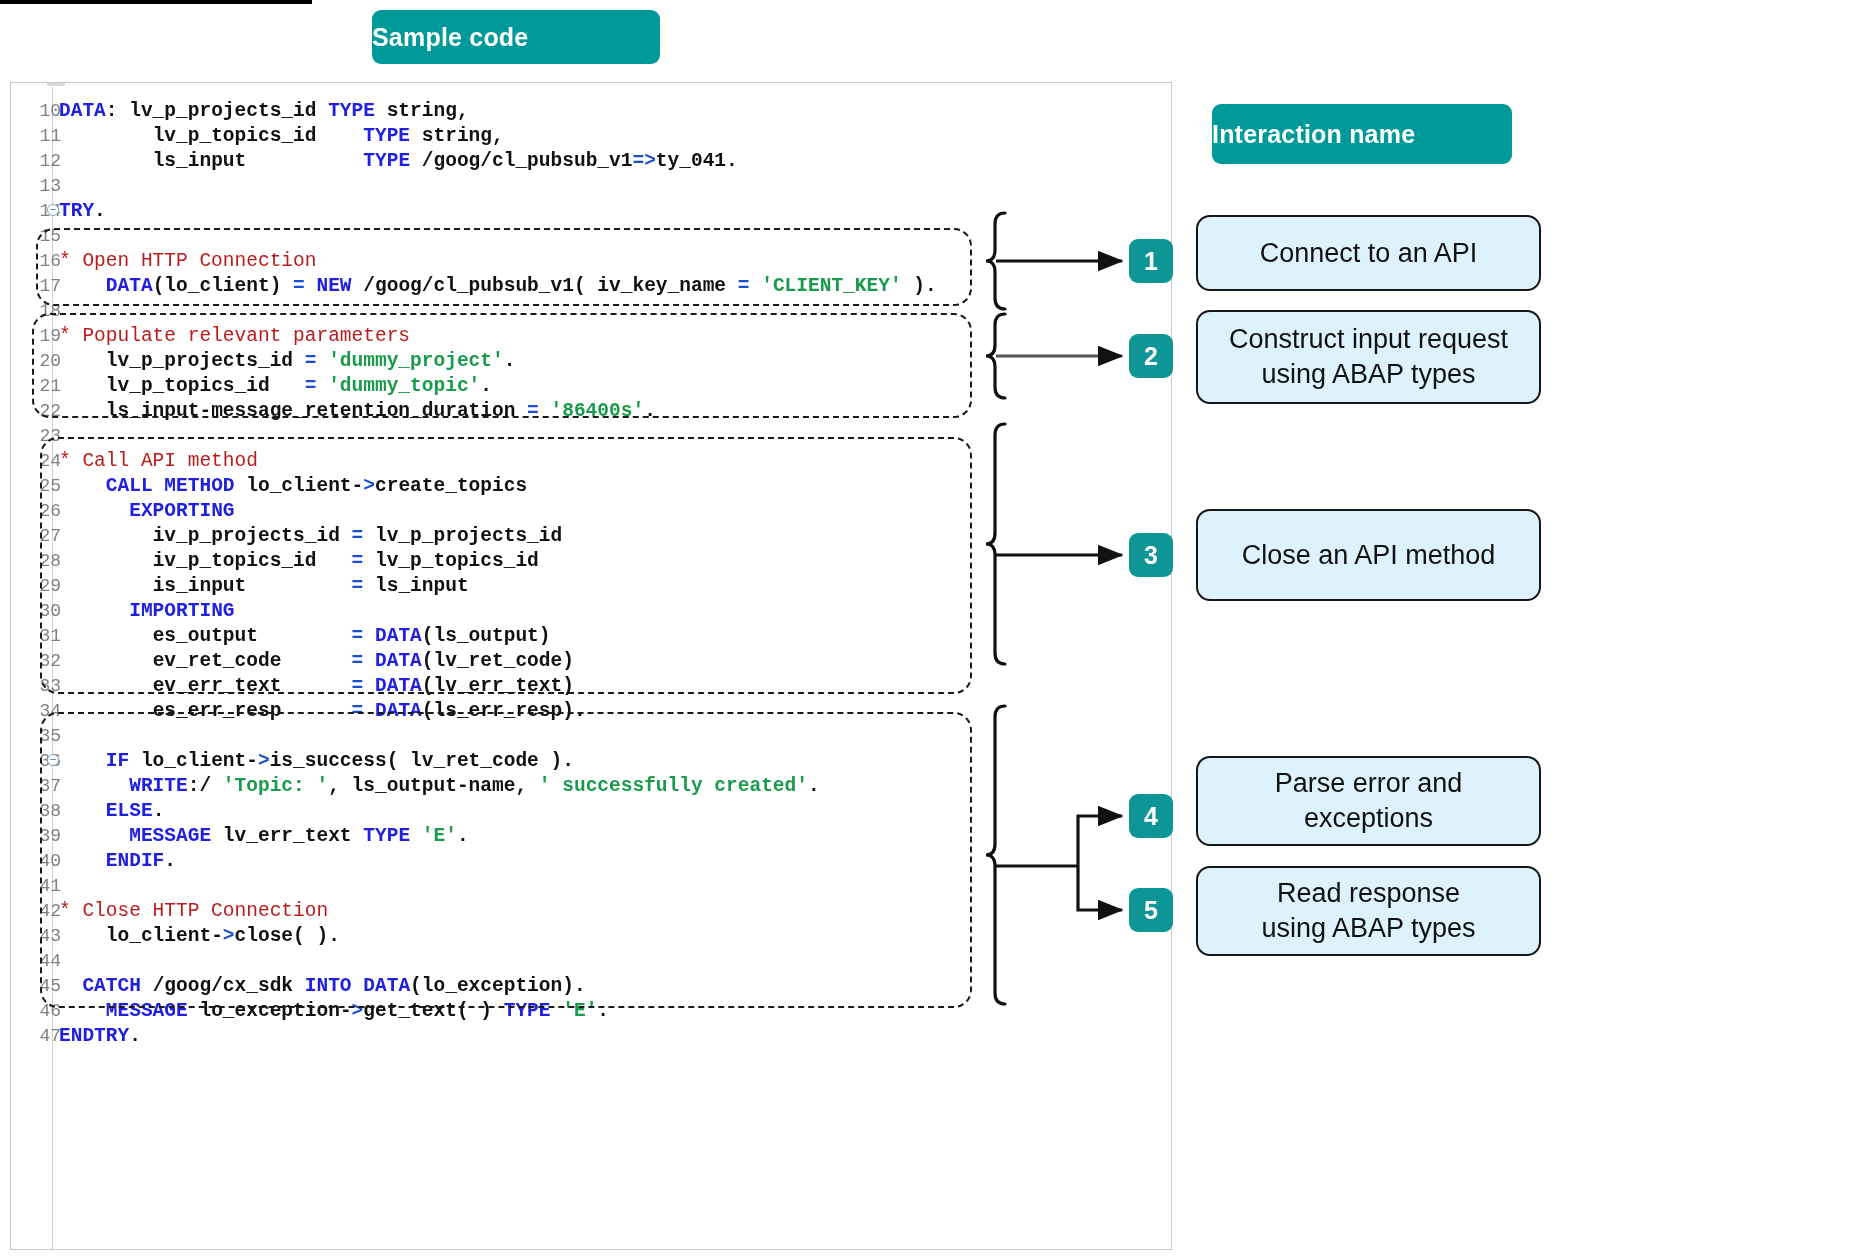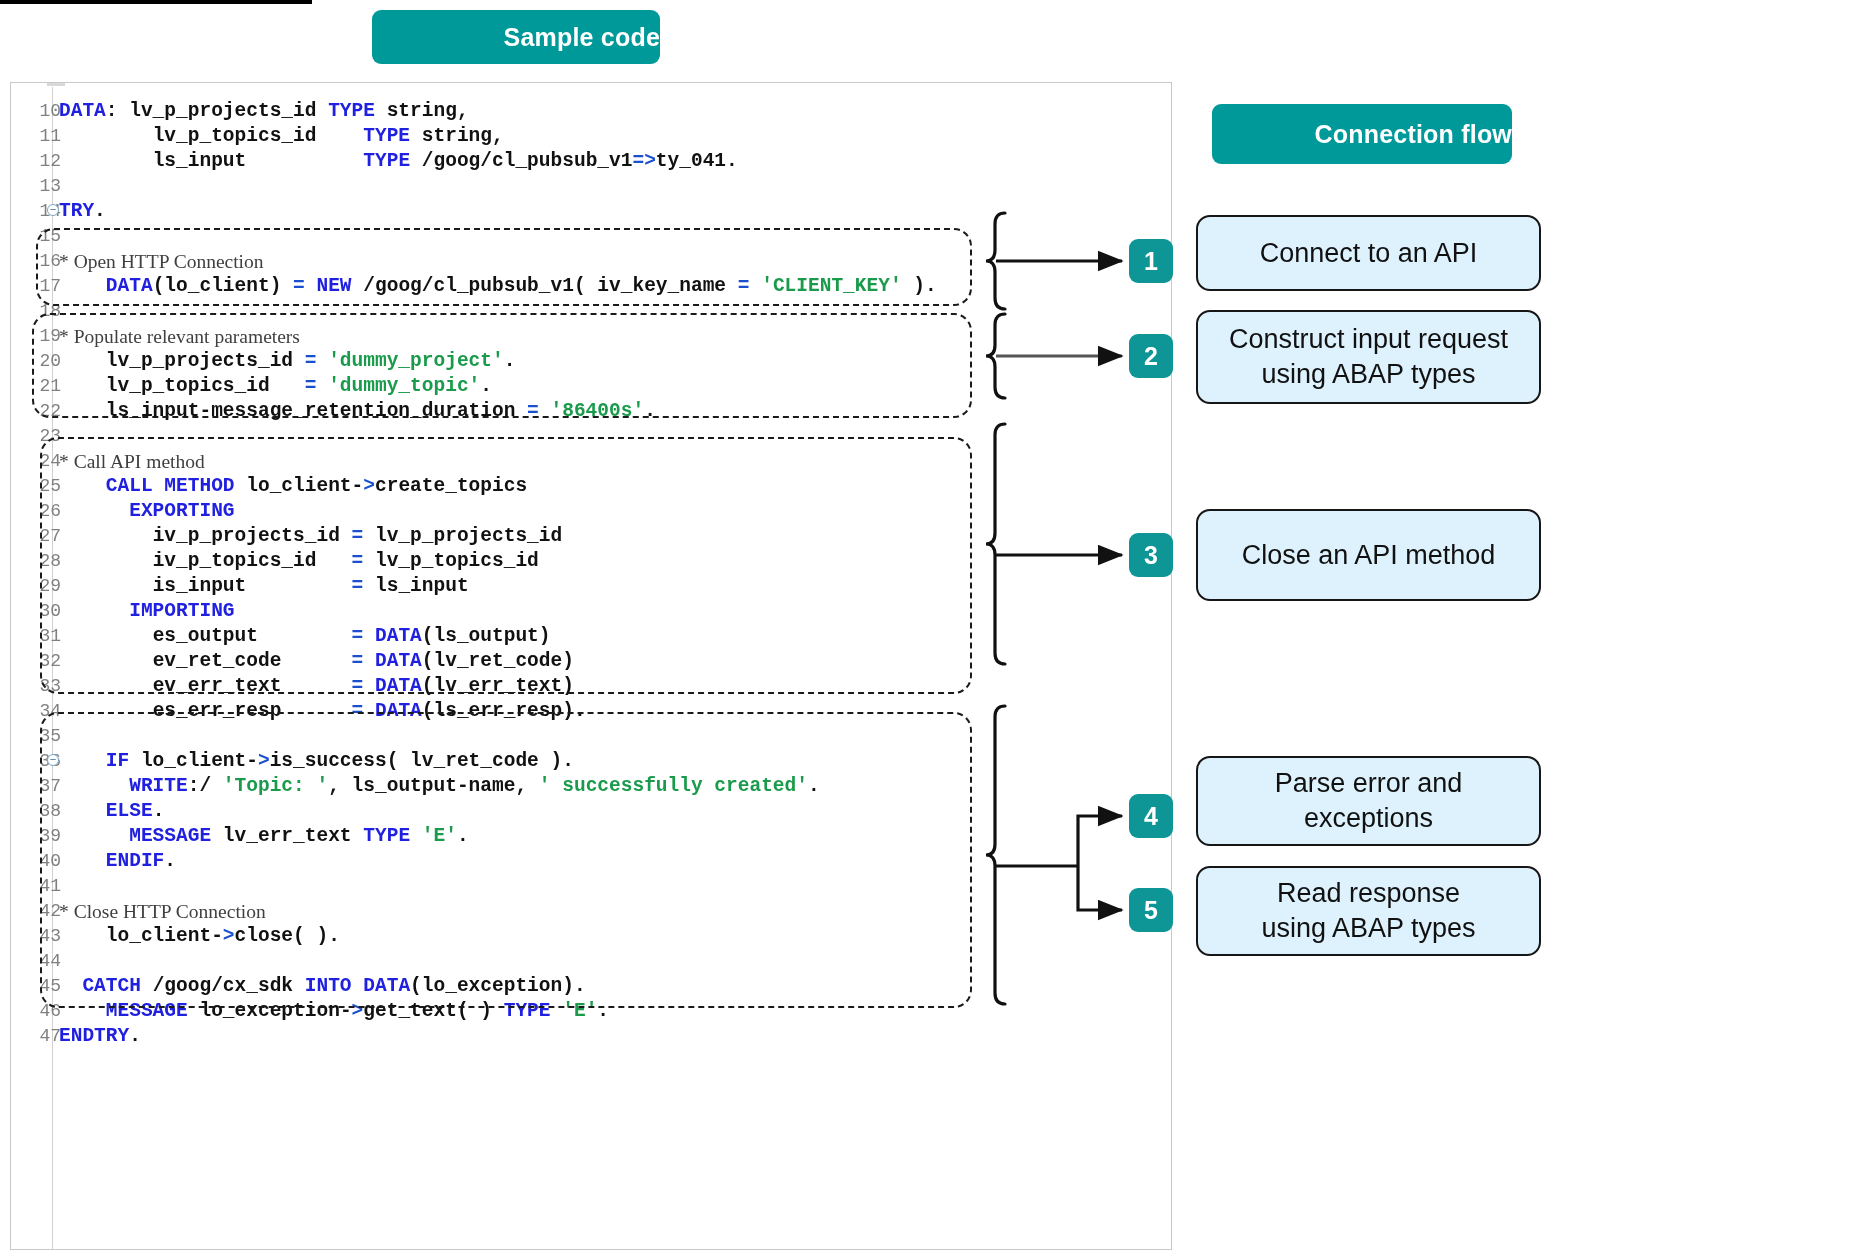--- a/index.html
+++ b/index.html
@@ -3,41 +3,41 @@
 <meta charset="utf-8">
 <style>
   html,body{margin:0;padding:0;background:#fff;}
   body{width:1862px;height:1258px;position:relative;font-family:"Liberation Sans",sans-serif;overflow:hidden;}
 
   
   .top-rule{position:absolute;left:0;top:0;width:312px;height:4px;background:#000;}
 
   
   .pill{position:absolute;background:#009999;border-radius:9px;color:#fff;
-        display:flex;align-items:center;justify-content:flex-end;
+        display:flex;align-items:center;justify-content:flex-start;
         font-weight:bold;letter-spacing:.2px;}
   #sample-code-pill{left:372px;top:10px;width:288px;height:54px;font-size:25px;}
   #interaction-flow-pill{left:1212px;top:104px;width:300px;height:60px;font-size:25px;}
 
   
   .editor{position:absolute;left:10px;top:82px;width:1162px;height:1168px;
           border:1px solid #c9c9c9;background:#fff;box-sizing:border-box;overflow:hidden;}
   .editor-topnotch{position:absolute;left:36px;top:0;width:18px;height:3px;background:#d8d8d8;}
   .gutter-line{position:absolute;left:41px;top:4px;bottom:0;width:1px;background:#d0d0d0;}
   .code{position:absolute;left:0;top:8px;width:100%;
         font-family:"Liberation Mono","DejaVu Sans Mono",monospace;font-size:19.5px;line-height:25px;white-space:pre;}
   .ln{position:absolute;display:block;height:25px;}
   .lnum{position:absolute;left:22px;width:28px;text-align:right;color:#808080;
         font-family:"Liberation Mono","DejaVu Sans Mono",monospace;font-size:18px;}
   .fold{position:absolute;left:36px;width:12px;height:12px;border:1px solid #7aa7c7;border-radius:50%;
         color:#3a6ea5;font-size:11px;line-height:10px;text-align:center;box-sizing:border-box;background:#fff;}
   .ctext{position:absolute;left:48px;}
   .kw{color:#2020e0;font-weight:bold;}
   .str{color:#1a9b4b;font-weight:bold;}
-  .cmt{color:#404040;font-family:Liberation Serif, serif;}
+  .cmt{color:#b91c1c;}
   .pln{color:#111;font-weight:bold;}
   .op{color:#1a4fd0;font-weight:bold;}
 
   
   .dashbox{position:absolute;border:2px dashed #1a1a1a;border-radius:18px;box-sizing:border-box;pointer-events:none;}
 
   
   .badge{position:absolute;width:44px;height:44px;background:#0e9595;border-radius:9px;
          color:#fff;font-size:25px;font-weight:bold;display:flex;align-items:center;justify-content:center;}
 
@@ -50,21 +50,21 @@
 </style>
 </head>
 <body>
 
 <div class="top-rule"></div>
 
 <div class="pill" id="sample-code-pill">
   <span>Sample code</span>
 </div>
 <div class="pill" id="interaction-flow-pill">
-  <span>Connection flow</span>
+  <span>Interaction name</span>
 </div>
 
 <div class="editor">
   <div class="editor-topnotch"></div>
   <div class="gutter-line"></div>
   <div class="code" id="code-root"><span class="lnum" style="top: 8px;">10</span><span class="ln ctext" style="top: 8px;"><span class="kw">DATA</span><span class="pln">:</span><span class="pln"> </span><span class="pln">lv_p_projects_id</span><span class="pln"> </span><span class="kw">TYPE</span><span class="pln"> </span><span class="pln">string</span><span class="pln">,</span></span><span class="lnum" style="top: 33px;">11</span><span class="ln ctext" style="top: 33px;"><span class="pln"> </span><span class="pln"> </span><span class="pln"> </span><span class="pln"> </span><span class="pln"> </span><span class="pln"> </span><span class="pln"> </span><span class="pln"> </span><span class="pln">lv_p_topics_id</span><span class="pln"> </span><span class="pln"> </span><span class="pln"> </span><span class="pln"> </span><span class="kw">TYPE</span><span class="pln"> </span><span class="pln">string</span><span class="pln">,</span></span><span class="lnum" style="top: 58px;">12</span><span class="ln ctext" style="top: 58px;"><span class="pln"> </span><span class="pln"> </span><span class="pln"> </span><span class="pln"> </span><span class="pln"> </span><span class="pln"> </span><span class="pln"> </span><span class="pln"> </span><span class="pln">ls_input</span><span class="pln"> </span><span class="pln"> </span><span class="pln"> </span><span class="pln"> </span><span class="pln"> </span><span class="pln"> </span><span class="pln"> </span><span class="pln"> </span><span class="pln"> </span><span class="pln"> </span><span class="kw">TYPE</span><span class="pln"> </span><span class="pln">/</span><span class="pln">goog</span><span class="pln">/</span><span class="pln">cl_pubsub_v1</span><span class="op">=</span><span class="op">&gt;</span><span class="pln">ty_041</span><span class="pln">.</span></span><span class="lnum" style="top: 83px;">13</span><span class="ln ctext" style="top: 83px;"></span><span class="lnum" style="top: 108px;">14</span><span class="fold" style="top: 113px;">−</span><span class="ln ctext" style="top: 108px;"><span class="kw">TRY</span><span class="pln">.</span></span><span class="lnum" style="top: 133px;">15</span><span class="ln ctext" style="top: 133px;"></span><span class="lnum" style="top: 158px;">16</span><span class="ln ctext" style="top: 158px;"><span class="cmt">* Open HTTP Connection</span></span><span class="lnum" style="top: 183px;">17</span><span class="ln ctext" style="top: 183px;"><span class="pln"> </span><span class="pln"> </span><span class="pln"> </span><span class="pln"> </span><span class="kw">DATA</span><span class="pln">(</span><span class="pln">lo_client</span><span class="pln">)</span><span class="pln"> </span><span class="op">=</span><span class="pln"> </span><span class="kw">NEW</span><span class="pln"> </span><span class="pln">/</span><span class="pln">goog</span><span class="pln">/</span><span class="pln">cl_pubsub_v1</span><span class="pln">(</span><span class="pln"> </span><span class="pln">iv_key_name</span><span class="pln"> </span><span class="op">=</span><span class="pln"> </span><span class="str">'CLIENT_KEY'</span><span class="pln"> </span><span class="pln">)</span><span class="pln">.</span></span><span class="lnum" style="top: 208px;">18</span><span class="ln ctext" style="top: 208px;"></span><span class="lnum" style="top: 233px;">19</span><span class="ln ctext" style="top: 233px;"><span class="cmt">* Populate relevant parameters</span></span><span class="lnum" style="top: 258px;">20</span><span class="ln ctext" style="top: 258px;"><span class="pln"> </span><span class="pln"> </span><span class="pln"> </span><span class="pln"> </span><span class="pln">lv_p_projects_id</span><span class="pln"> </span><span class="op">=</span><span class="pln"> </span><span class="str">'dummy_project'</span><span class="pln">.</span></span><span class="lnum" style="top: 283px;">21</span><span class="ln ctext" style="top: 283px;"><span class="pln"> </span><span class="pln"> </span><span class="pln"> </span><span class="pln"> </span><span class="pln">lv_p_topics_id</span><span class="pln"> </span><span class="pln"> </span><span class="pln"> </span><span class="op">=</span><span class="pln"> </span><span class="str">'dummy_topic'</span><span class="pln">.</span></span><span class="lnum" style="top: 308px;">22</span><span class="ln ctext" style="top: 308px;"><span class="pln"> </span><span class="pln"> </span><span class="pln"> </span><span class="pln"> </span><span class="pln">ls_input</span><span class="pln">-</span><span class="pln">message_retention_duration</span><span class="pln"> </span><span class="op">=</span><span class="pln"> </span><span class="str">'86400s'</span><span class="pln">.</span></span><span class="lnum" style="top: 333px;">23</span><span class="ln ctext" style="top: 333px;"></span><span class="lnum" style="top: 358px;">24</span><span class="ln ctext" style="top: 358px;"><span class="cmt">* Call API method</span></span><span class="lnum" style="top: 383px;">25</span><span class="ln ctext" style="top: 383px;"><span class="pln"> </span><span class="pln"> </span><span class="pln"> </span><span class="pln"> </span><span class="kw">CALL</span><span class="pln"> </span><span class="kw">METHOD</span><span class="pln"> </span><span class="pln">lo_client</span><span class="pln">-</span><span class="op">&gt;</span><span class="pln">create_topics</span></span><span class="lnum" style="top: 408px;">26</span><span class="ln ctext" style="top: 408px;"><span class="pln"> </span><span class="pln"> </span><span class="pln"> </span><span class="pln"> </span><span class="pln"> </span><span class="pln"> </span><span class="kw">EXPORTING</span></span><span class="lnum" style="top: 433px;">27</span><span class="ln ctext" style="top: 433px;"><span class="pln"> </span><span class="pln"> </span><span class="pln"> </span><span class="pln"> </span><span class="pln"> </span><span class="pln"> </span><span class="pln"> </span><span class="pln"> </span><span class="pln">iv_p_projects_id</span><span class="pln"> </span><span class="op">=</span><span class="pln"> </span><span class="pln">lv_p_projects_id</span></span><span class="lnum" style="top: 458px;">28</span><span class="ln ctext" style="top: 458px;"><span class="pln"> </span><span class="pln"> </span><span class="pln"> </span><span class="pln"> </span><span class="pln"> </span><span class="pln"> </span><span class="pln"> </span><span class="pln"> </span><span class="pln">iv_p_topics_id</span><span class="pln"> </span><span class="pln"> </span><span class="pln"> </span><span class="op">=</span><span class="pln"> </span><span class="pln">lv_p_topics_id</span></span><span class="lnum" style="top: 483px;">29</span><span class="ln ctext" style="top: 483px;"><span class="pln"> </span><span class="pln"> </span><span class="pln"> </span><span class="pln"> </span><span class="pln"> </span><span class="pln"> </span><span class="pln"> </span><span class="pln"> </span><span class="pln">is_input</span><span class="pln"> </span><span class="pln"> </span><span class="pln"> </span><span class="pln"> </span><span class="pln"> </span><span class="pln"> </span><span class="pln"> </span><span class="pln"> </span><span class="pln"> </span><span class="op">=</span><span class="pln"> </span><span class="pln">ls_input</span></span><span class="lnum" style="top: 508px;">30</span><span class="ln ctext" style="top: 508px;"><span class="pln"> </span><span class="pln"> </span><span class="pln"> </span><span class="pln"> </span><span class="pln"> </span><span class="pln"> </span><span class="kw">IMPORTING</span></span><span class="lnum" style="top: 533px;">31</span><span class="ln ctext" style="top: 533px;"><span class="pln"> </span><span class="pln"> </span><span class="pln"> </span><span class="pln"> </span><span class="pln"> </span><span class="pln"> </span><span class="pln"> </span><span class="pln"> </span><span class="pln">es_output</span><span class="pln"> </span><span class="pln"> </span><span class="pln"> </span><span class="pln"> </span><span class="pln"> </span><span class="pln"> </span><span class="pln"> </span><span class="pln"> </span><span class="op">=</span><span class="pln"> </span><span class="kw">DATA</span><span class="pln">(</span><span class="pln">ls_output</span><span class="pln">)</span></span><span class="lnum" style="top: 558px;">32</span><span class="ln ctext" style="top: 558px;"><span class="pln"> </span><span class="pln"> </span><span class="pln"> </span><span class="pln"> </span><span class="pln"> </span><span class="pln"> </span><span class="pln"> </span><span class="pln"> </span><span class="pln">ev_ret_code</span><span class="pln"> </span><span class="pln"> </span><span class="pln"> </span><span class="pln"> </span><span class="pln"> </span><span class="pln"> </span><span class="op">=</span><span class="pln"> </span><span class="kw">DATA</span><span class="pln">(</span><span class="pln">lv_ret_code</span><span class="pln">)</span></span><span class="lnum" style="top: 583px;">33</span><span class="ln ctext" style="top: 583px;"><span class="pln"> </span><span class="pln"> </span><span class="pln"> </span><span class="pln"> </span><span class="pln"> </span><span class="pln"> </span><span class="pln"> </span><span class="pln"> </span><span class="pln">ev_err_text</span><span class="pln"> </span><span class="pln"> </span><span class="pln"> </span><span class="pln"> </span><span class="pln"> </span><span class="pln"> </span><span class="op">=</span><span class="pln"> </span><span class="kw">DATA</span><span class="pln">(</span><span class="pln">lv_err_text</span><span class="pln">)</span></span><span class="lnum" style="top: 608px;">34</span><span class="ln ctext" style="top: 608px;"><span class="pln"> </span><span class="pln"> </span><span class="pln"> </span><span class="pln"> </span><span class="pln"> </span><span class="pln"> </span><span class="pln"> </span><span class="pln"> </span><span class="pln">es_err_resp</span><span class="pln"> </span><span class="pln"> </span><span class="pln"> </span><span class="pln"> </span><span class="pln"> </span><span class="pln"> </span><span class="op">=</span><span class="pln"> </span><span class="kw">DATA</span><span class="pln">(</span><span class="pln">ls_err_resp</span><span class="pln">)</span><span class="pln">.</span></span><span class="lnum" style="top: 633px;">35</span><span class="ln ctext" style="top: 633px;"></span><span class="lnum" style="top: 658px;">36</span><span class="fold" style="top: 663px;">−</span><span class="ln ctext" style="top: 658px;"><span class="pln"> </span><span class="pln"> </span><span class="pln"> </span><span class="pln"> </span><span class="kw">IF</span><span class="pln"> </span><span class="pln">lo_client</span><span class="pln">-</span><span class="op">&gt;</span><span class="pln">is_success</span><span class="pln">(</span><span class="pln"> </span><span class="pln">lv_ret_code</span><span class="pln"> </span><span class="pln">)</span><span class="pln">.</span></span><span class="lnum" style="top: 683px;">37</span><span class="ln ctext" style="top: 683px;"><span class="pln"> </span><span class="pln"> </span><span class="pln"> </span><span class="pln"> </span><span class="pln"> </span><span class="pln"> </span><span class="kw">WRITE</span><span class="pln">:</span><span class="pln">/</span><span class="pln"> </span><span class="str">'Topic: '</span><span class="pln">,</span><span class="pln"> </span><span class="pln">ls_output</span><span class="pln">-</span><span class="pln">name</span><span class="pln">,</span><span class="pln"> </span><span class="str">' successfully created'</span><span class="pln">.</span></span><span class="lnum" style="top: 708px;">38</span><span class="ln ctext" style="top: 708px;"><span class="pln"> </span><span class="pln"> </span><span class="pln"> </span><span class="pln"> </span><span class="kw">ELSE</span><span class="pln">.</span></span><span class="lnum" style="top: 733px;">39</span><span class="ln ctext" style="top: 733px;"><span class="pln"> </span><span class="pln"> </span><span class="pln"> </span><span class="pln"> </span><span class="pln"> </span><span class="pln"> </span><span class="kw">MESSAGE</span><span class="pln"> </span><span class="pln">lv_err_text</span><span class="pln"> </span><span class="kw">TYPE</span><span class="pln"> </span><span class="str">'E'</span><span class="pln">.</span></span><span class="lnum" style="top: 758px;">40</span><span class="ln ctext" style="top: 758px;"><span class="pln"> </span><span class="pln"> </span><span class="pln"> </span><span class="pln"> </span><span class="kw">ENDIF</span><span class="pln">.</span></span><span class="lnum" style="top: 783px;">41</span><span class="ln ctext" style="top: 783px;"></span><span class="lnum" style="top: 808px;">42</span><span class="ln ctext" style="top: 808px;"><span class="cmt">* Close HTTP Connection</span></span><span class="lnum" style="top: 833px;">43</span><span class="ln ctext" style="top: 833px;"><span class="pln"> </span><span class="pln"> </span><span class="pln"> </span><span class="pln"> </span><span class="pln">lo_client</span><span class="pln">-</span><span class="op">&gt;</span><span class="pln">close</span><span class="pln">(</span><span class="pln"> </span><span class="pln">)</span><span class="pln">.</span></span><span class="lnum" style="top: 858px;">44</span><span class="ln ctext" style="top: 858px;"></span><span class="lnum" style="top: 883px;">45</span><span class="ln ctext" style="top: 883px;"><span class="pln"> </span><span class="pln"> </span><span class="kw">CATCH</span><span class="pln"> </span><span class="pln">/</span><span class="pln">goog</span><span class="pln">/</span><span class="pln">cx_sdk</span><span class="pln"> </span><span class="kw">INTO</span><span class="pln"> </span><span class="kw">DATA</span><span class="pln">(</span><span class="pln">lo_exception</span><span class="pln">)</span><span class="pln">.</span></span><span class="lnum" style="top: 908px;">46</span><span class="ln ctext" style="top: 908px;"><span class="pln"> </span><span class="pln"> </span><span class="pln"> </span><span class="pln"> </span><span class="kw">MESSAGE</span><span class="pln"> </span><span class="pln">lo_exception</span><span class="pln">-</span><span class="op">&gt;</span><span class="pln">get_text</span><span class="pln">(</span><span class="pln"> </span><span class="pln">)</span><span class="pln"> </span><span class="kw">TYPE</span><span class="pln"> </span><span class="str">'E'</span><span class="pln">.</span></span><span class="lnum" style="top: 933px;">47</span><span class="ln ctext" style="top: 933px;"><span class="kw">ENDTRY</span><span class="pln">.</span></span></div>
 </div>
 
 <div class="dashbox" style="left:36px;  top:228px; width:936px; height:78px;"></div>
 <div class="dashbox" style="left:32px;  top:313px; width:940px; height:105px;"></div>

